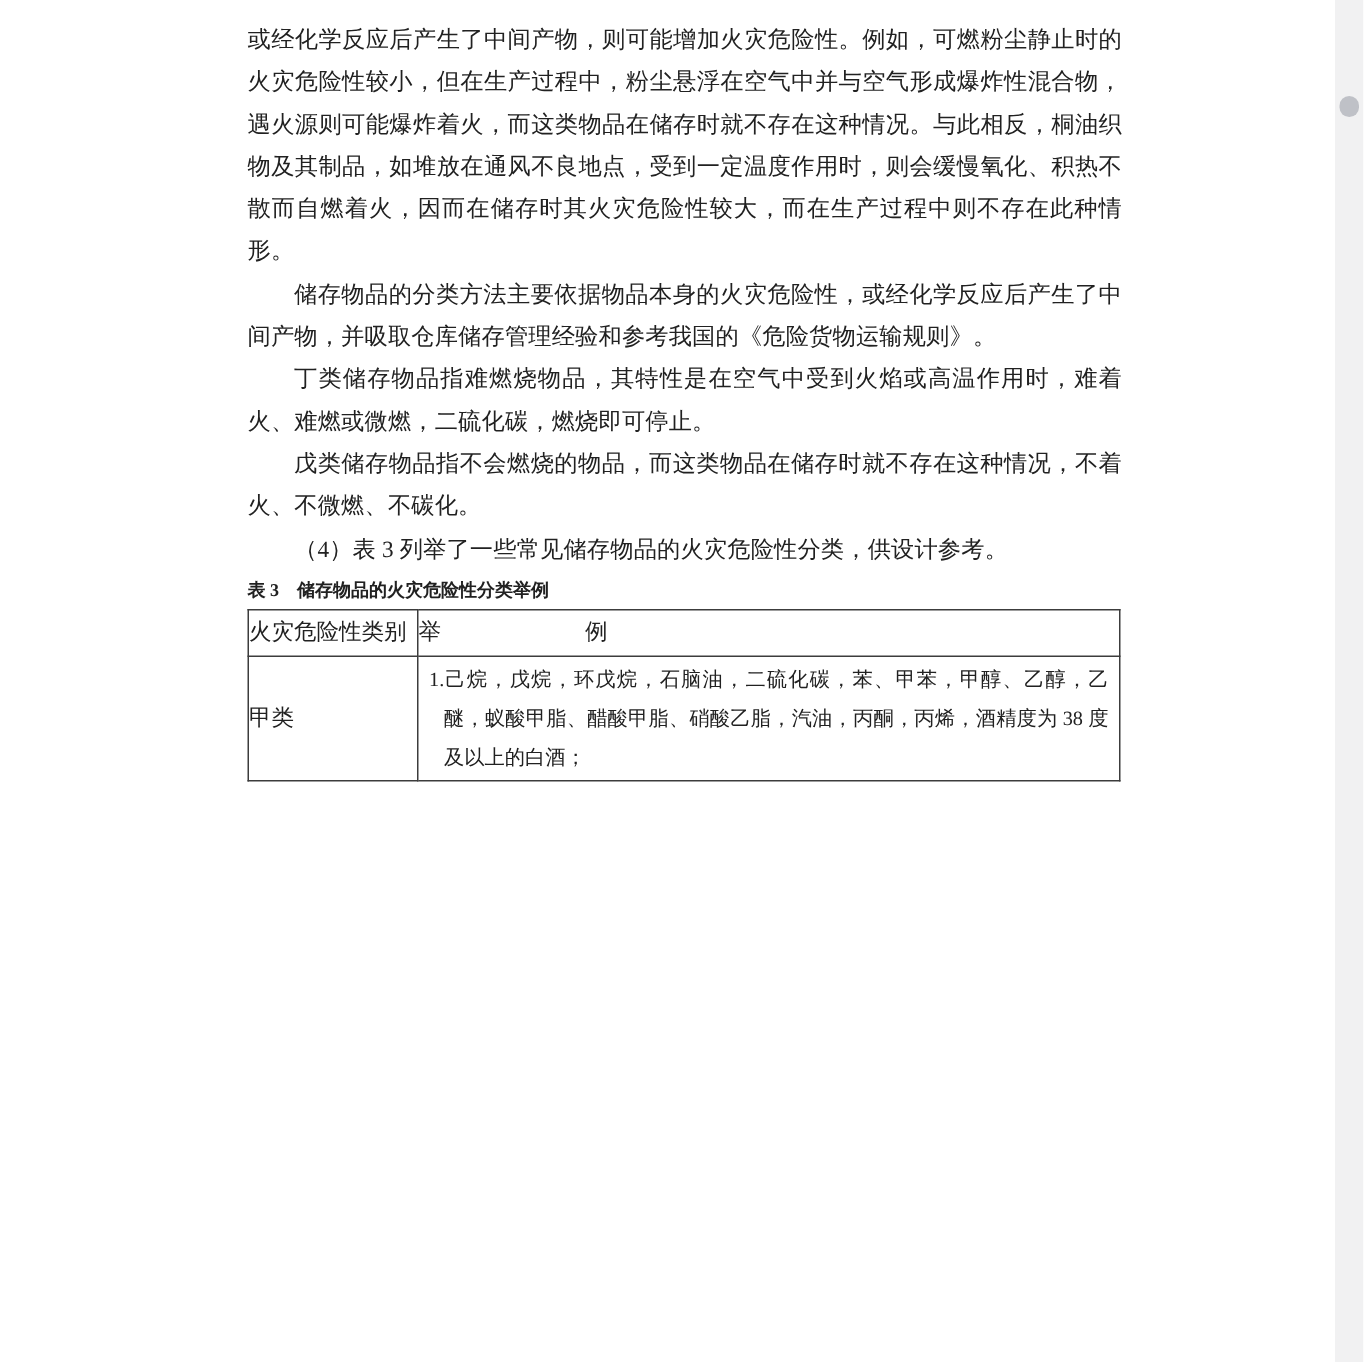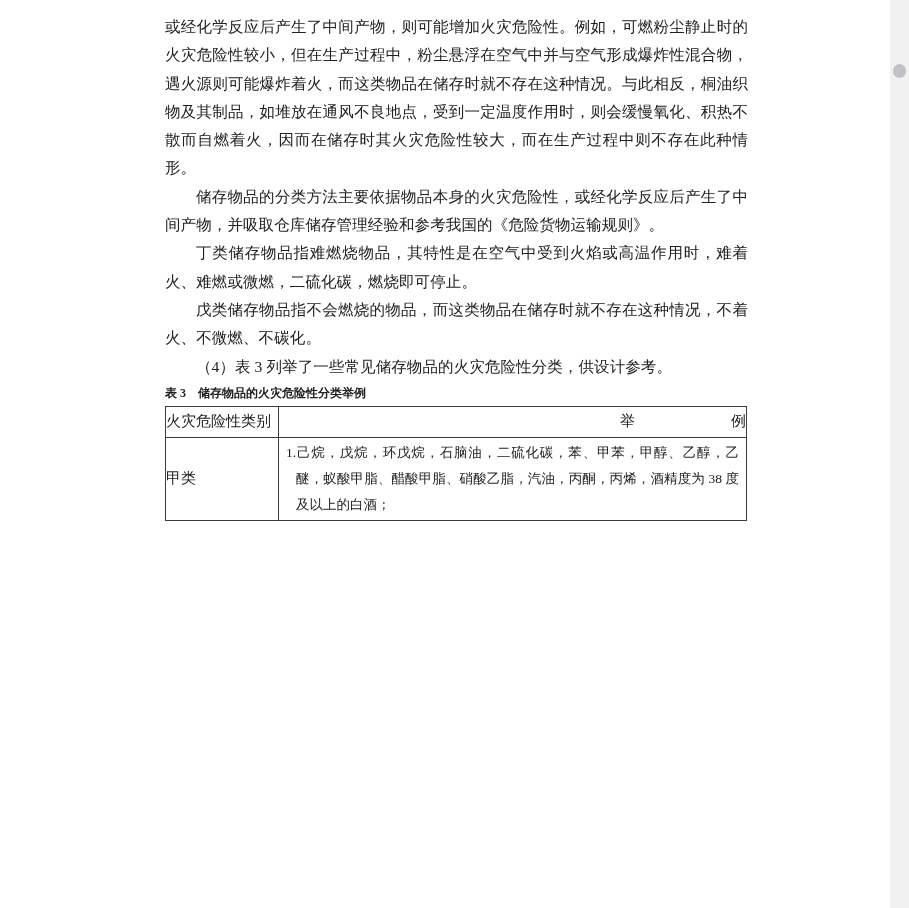--- a/index.html
+++ b/index.html
@@ -57,21 +57,21 @@
     table-layout: fixed;
   }
   table.classification-table td {
     border: 1px solid #3c3c3c;
     font-size: 15px;
     padding: 0;
   }
   td.col-category { width: 112px; text-align: left; vertical-align: middle; }
   tr.header-row td { height: 30px; }
   tr.data-row td { height: 53px; }
-  td.col-examples-header { text-align: right; vertical-align: middle; }
+  td.col-examples-header { text-align: left; vertical-align: middle; }
   .header-gap {
     display: inline-block;
     width: 96px;
   }
   td.col-examples {
     vertical-align: middle;
   }
   .examples-text {
     margin: 0;
     padding: 2px 7px 2px 17px;

